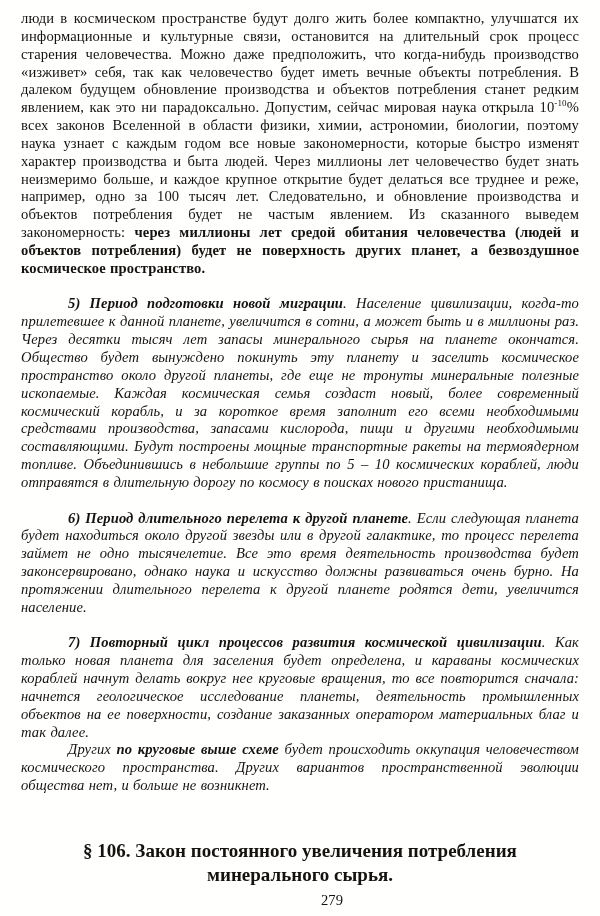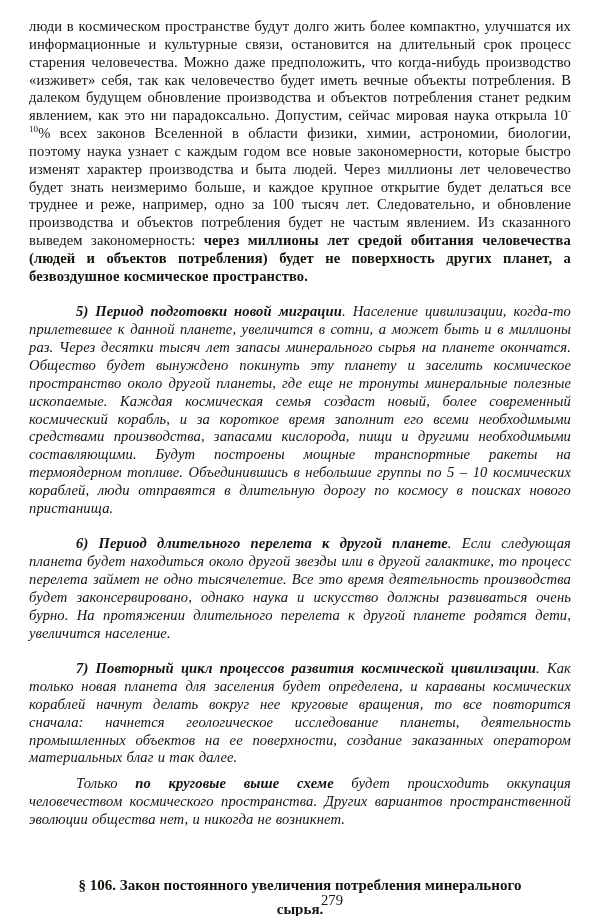--- a/index.html
+++ b/index.html
@@ -16,39 +16,39 @@
   .page {
     box-sizing: border-box;
     position: relative;
     width: 600px;
     height: 916px;
     padding: 10px 21px 6px 21px;
     background: #fffffe;
     overflow: hidden;
   }
   p.para {
-    margin: 8px;
+    margin: 0;
     font-size: 14.6px;
     line-height: 17.85px;
     text-align: justify;
     text-justify: inter-word;
     letter-spacing: 0.1px;
     word-spacing: 0.5px;
   }
   p.indent { text-indent: 47px; font-style: italic; }
   p.gap-before { margin-top: 17.8px; }
   p.para b { font-weight: bold; }
   sup.exp {
     font-size: 0.62em;
     line-height: 0;
     vertical-align: super;
   }
   h2.section-heading {
     margin: 44px 42px 8px 42px;
-    font-size: 15px;
+    font-size: 19px;
     line-height: 24.5px;
     text-align: center;
     font-weight: bold;
     color: #15120f;
   }
   .page-number {
     position: absolute;
     bottom: 7px;
     left: 0;
     width: 100%;
@@ -64,19 +64,19 @@
 <div class="page">
 
   <p class="para"><span>люди в космическом пространстве будут долго жить более компактно, улучшатся их информационные и культурные связи, остановится на длительный срок процесс старения человечества. Можно даже предположить, что когда-нибудь производство «изживет» себя, так как человечество будет иметь вечные объекты потребления. В далеком будущем обновление производства и объектов потребления станет редким явлением, как это ни парадоксально. Допустим, сейчас мировая наука открыла 10</span><sup class="exp">-10</sup><span>% всех законов Вселенной в области физики, химии, астрономии, биологии, поэтому наука узнает с каждым годом все новые закономерности, которые быстро изменят характер производства и быта людей. Через миллионы лет человечество будет знать неизмеримо больше, и каждое крупное открытие будет делаться все труднее и реже, например, одно за 100 тысяч лет. Следовательно, и обновление производства и объектов потребления будет не частым явлением. Из сказанного выведем закономерность: </span><b>через миллионы лет средой обитания человечества (людей и объектов потребления) будет не поверхность других планет, а безвоздушное космическое пространство.</b></p>
 
   <p class="para indent gap-before"><b>5) Период подготовки новой миграции</b><span>. Население цивилизации, когда-то прилетевшее к данной планете, увеличится в сотни, а может быть и в миллионы раз. Через десятки тысяч лет запасы минерального сырья на планете окончатся. Общество будет вынуждено покинуть эту планету и заселить космическое пространство около другой планеты, где еще не тронуты минеральные полезные ископаемые. Каждая космическая семья создаст новый, более современный космический корабль, и за короткое время заполнит его всеми необходимыми средствами производства, запасами кислорода, пищи и другими необходимыми составляющими. Будут построены мощные транспортные ракеты на термоядерном топливе. Объединившись в небольшие группы по 5 – 10 космических кораблей, люди отправятся в длительную дорогу по космосу в поисках нового пристанища.</span></p>
 
   <p class="para indent gap-before"><b>6) Период длительного перелета к другой планете</b><span>. Если следующая планета будет находиться около другой звезды или в другой галактике, то процесс перелета займет не одно тысячелетие. Все это время деятельность производства будет законсервировано, однако наука и искусство должны развиваться очень бурно. На протяжении длительного перелета к другой планете родятся дети, увеличится население.</span></p>
 
   <p class="para indent gap-before"><b>7) Повторный цикл процессов развития космической цивилизации</b><span>. Как только новая планета для заселения будет определена, и караваны космических кораблей начнут делать вокруг нее круговые вращения, то все повторится сначала: начнется геологическое исследование планеты, деятельность промышленных объектов на ее поверхности, создание заказанных оператором материальных благ и так далее.</span></p>
 
-  <p class="para indent"><span>Только </span><b>по круговые выше схеме</b><span> будет происходить оккупация человечеством космического пространства. Других вариантов пространственной эволюции общества нет, и никогда не возникнет.</span></p>
+  <p class="para indent"><span>Других </span><b>по круговые выше схеме</b><span> будет происходить оккупация человечеством космического пространства. Других вариантов пространственной эволюции общества нет, и больше не возникнет.</span></p>
 
   <h2 class="section-heading">§ 106. Закон постоянного увеличения потребления минерального сырья.</h2>
 
   <div class="page-number">279</div>
 
 </div>
 
 </body></html>

